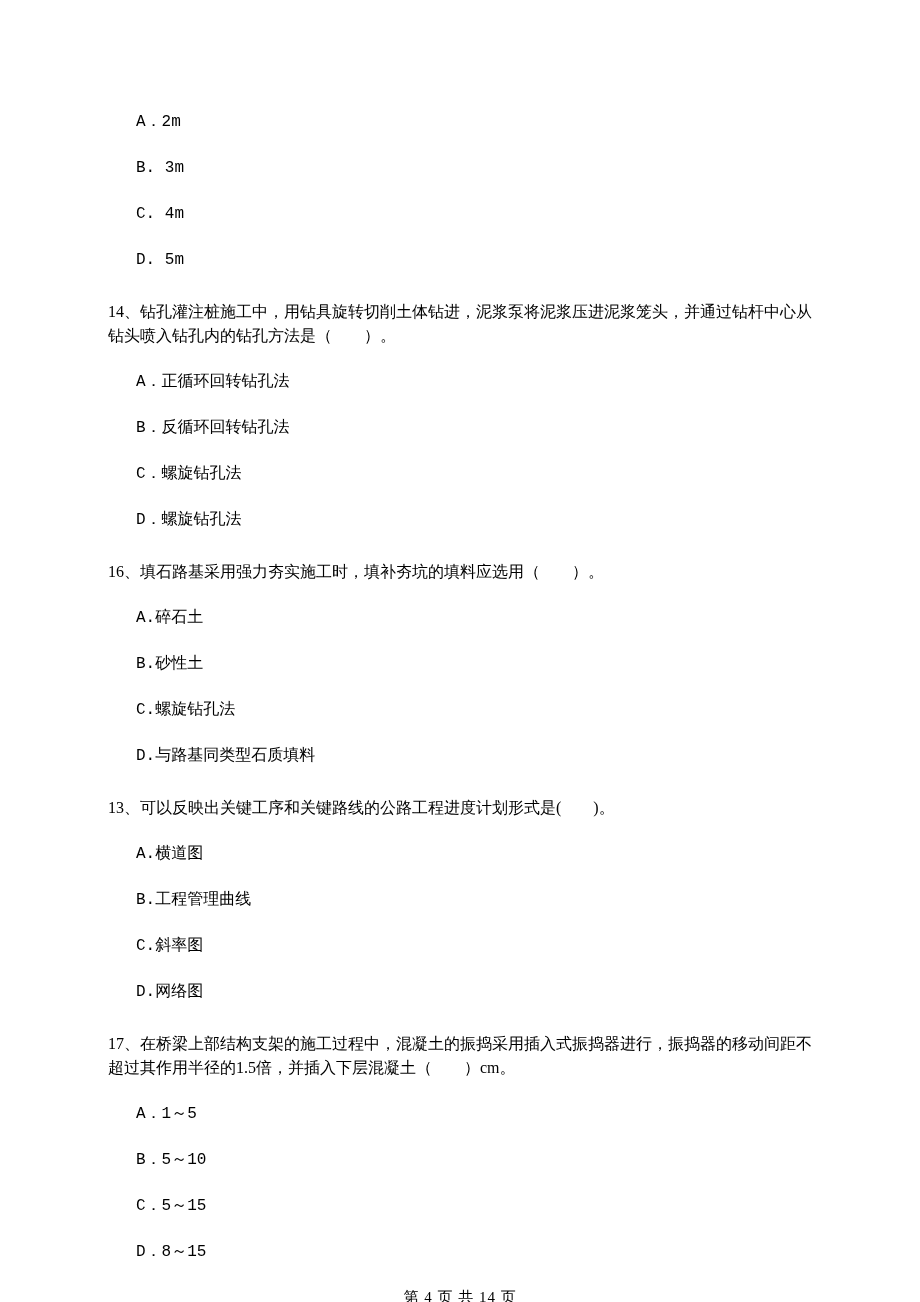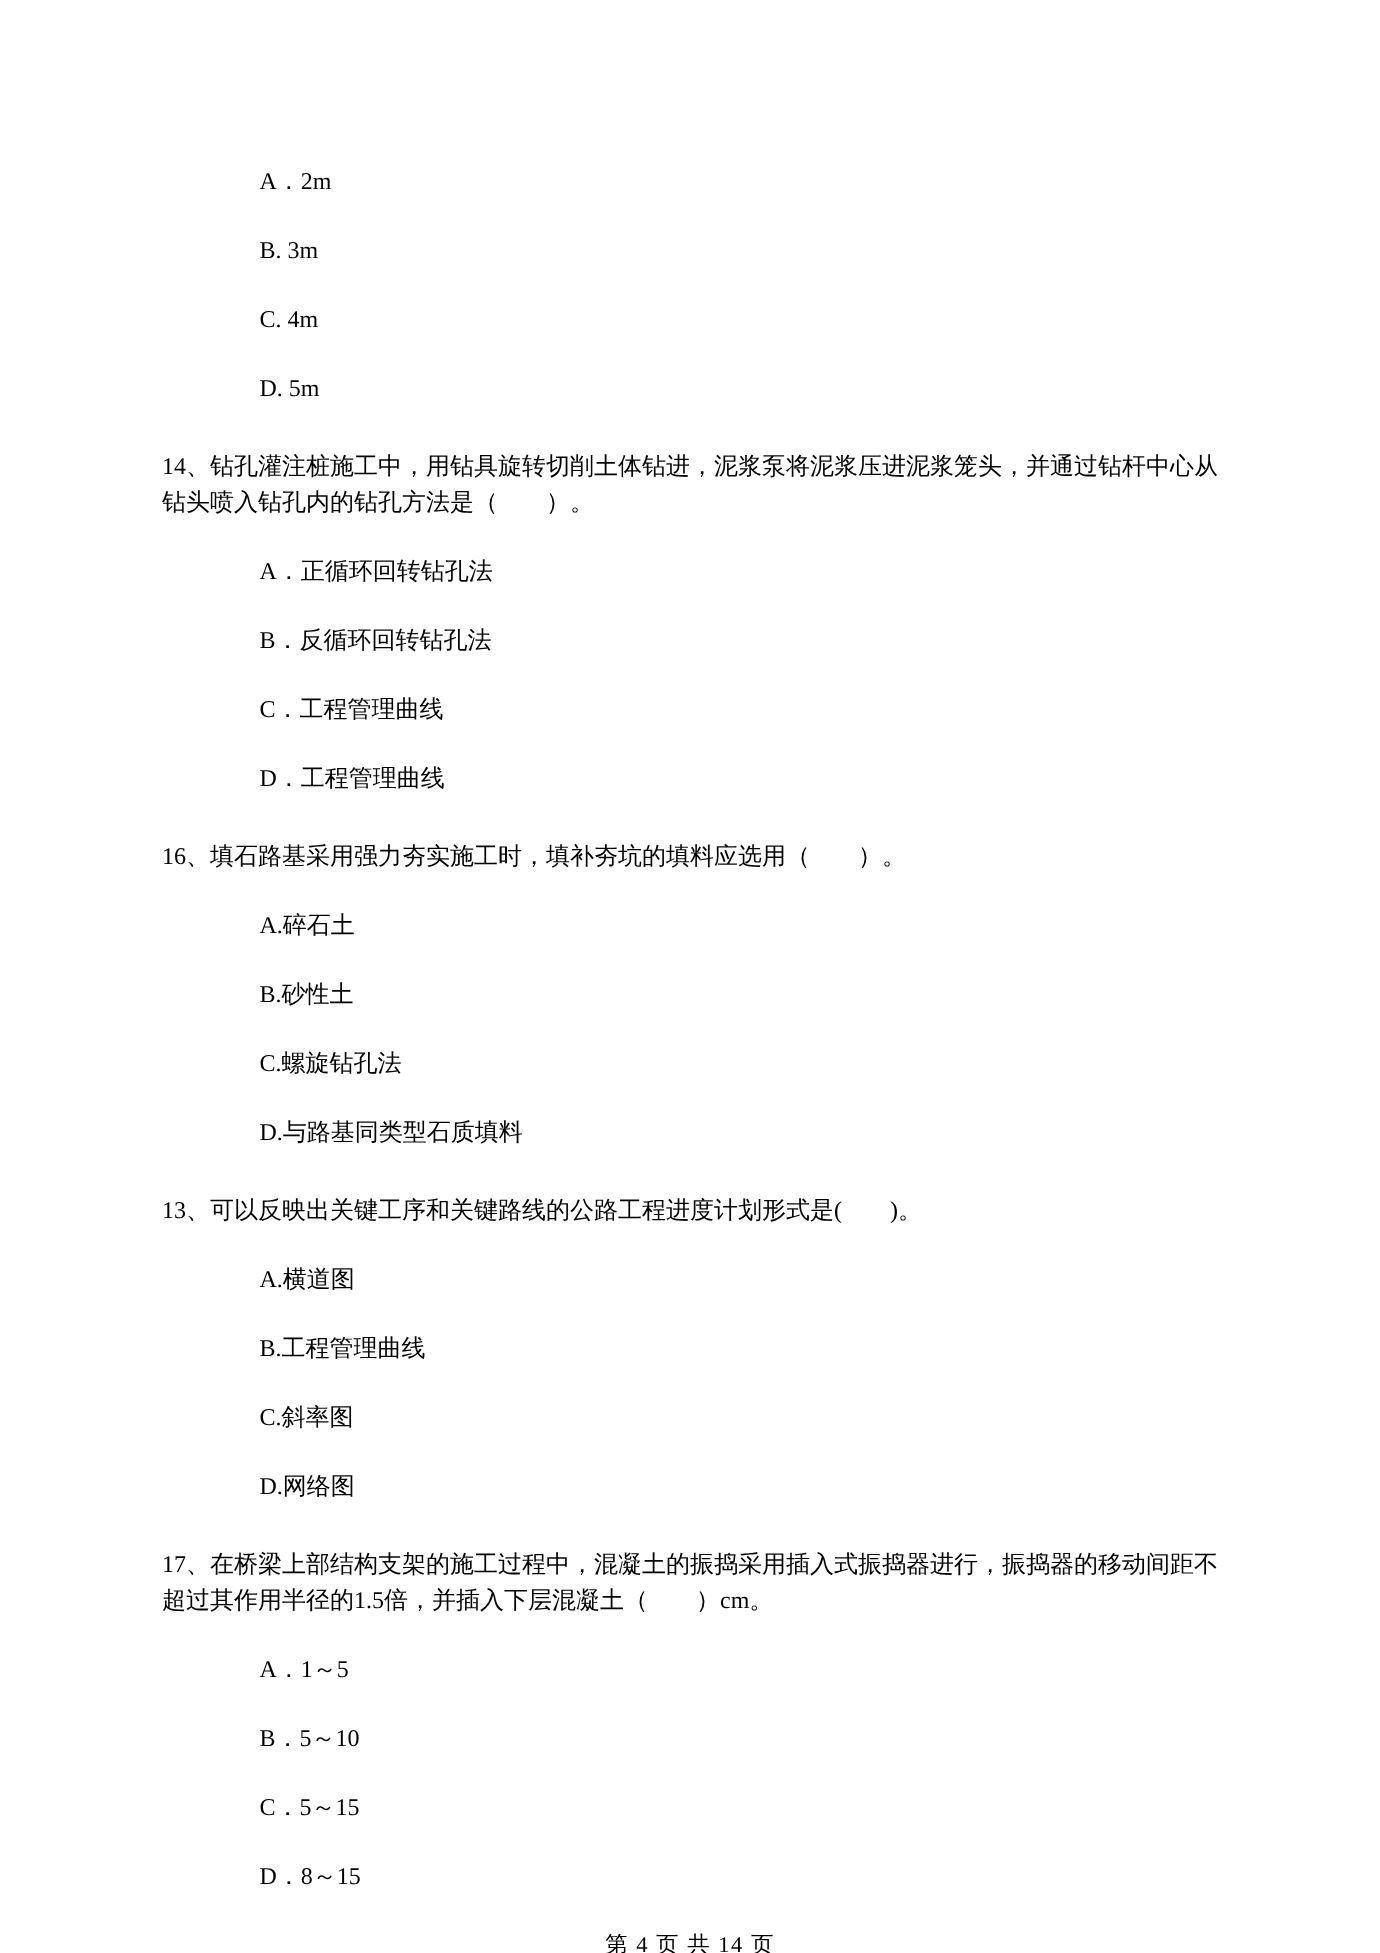--- a/index.html
+++ b/index.html
@@ -10,21 +10,22 @@
   }
   body {
     font-family: "SimSun", "宋体", serif;
     font-size: 16px;
     color: #000000;
     line-height: 1.5;
     padding: 110px 108px 0 108px;
     box-sizing: border-box;
   }
   .opt {
-    margin: 0 0 22px 65px;
+    margin: 0 0 22px 28px;
+    font-family: Liberation Mono, monospace;
   }
   .qstem {
     margin: 28px 0 22px 0;
     text-align: justify;
   }
   .footer {
     text-align: center;
     font-size: 15px;
     margin-top: 6px;
     letter-spacing: 1px;
@@ -34,22 +35,22 @@
 <body>
 
 <div class="opt">A．2m</div>
 <div class="opt">B. 3m</div>
 <div class="opt">C. 4m</div>
 <div class="opt">D. 5m</div>
 
 <div class="qstem">14、钻孔灌注桩施工中，用钻具旋转切削土体钻进，泥浆泵将泥浆压进泥浆笼头，并通过钻杆中心从钻头喷入钻孔内的钻孔方法是（　　）。</div>
 <div class="opt">A．正循环回转钻孔法</div>
 <div class="opt">B．反循环回转钻孔法</div>
-<div class="opt">C．工程管理曲线</div>
-<div class="opt">D．工程管理曲线</div>
+<div class="opt">C．螺旋钻孔法</div>
+<div class="opt">D．螺旋钻孔法</div>
 
 <div class="qstem">16、填石路基采用强力夯实施工时，填补夯坑的填料应选用（　　）。</div>
 <div class="opt">A.碎石土</div>
 <div class="opt">B.砂性土</div>
 <div class="opt">C.螺旋钻孔法</div>
 <div class="opt">D.与路基同类型石质填料</div>
 
 <div class="qstem">13、可以反映出关键工序和关键路线的公路工程进度计划形式是(　　)。</div>
 <div class="opt">A.横道图</div>
 <div class="opt">B.工程管理曲线</div>

